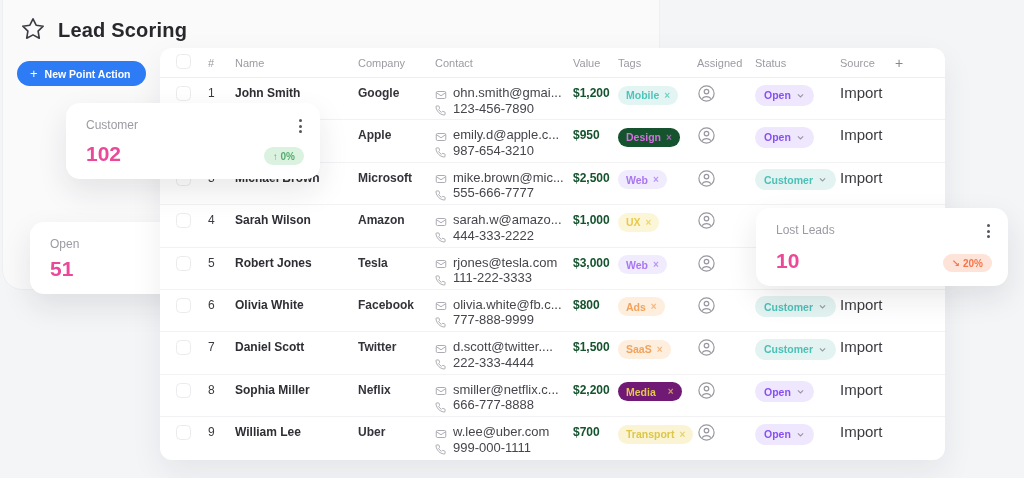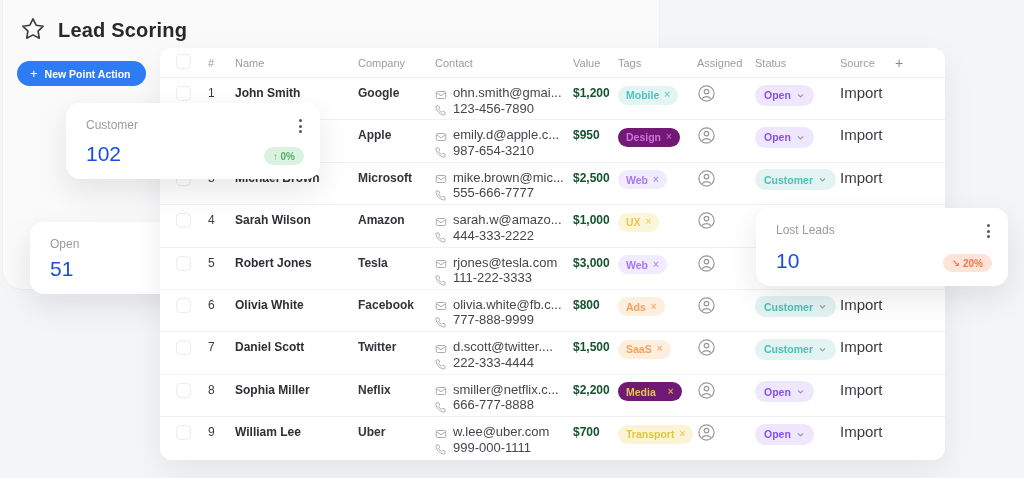--- a/index.html
+++ b/index.html
@@ -55,42 +55,42 @@
   .cell.num { color:#3a3a41; }
   .cell.name { font-weight:600; color:#2e2e34; padding-right:6px; white-space:nowrap; overflow:hidden; }
   .cell.company { font-weight:600; color:#33333a; }
   .cell.value { font-weight:700; color:#14532d; }
   .cell.source { font-size:15px; color:#3a3a41; }
 
   .contact .cline { display:flex; align-items:flex-end; gap:6px; font-size:13px; color:#45454c; line-height:15.5px; white-space:nowrap; }
   .contact .cicon { display:inline-flex; width:12px; flex:none; }
 
   .tag {
-    display:inline-flex; align-items:flex-start; gap:5px; margin-top:-1px;
+    display:inline-flex; align-items:center; gap:5px; margin-top:-1px;
     font-size:10.5px; font-weight:600; padding:3.5px 8px; border-radius:10px;
     cursor:pointer; white-space:nowrap;
   }
   .tag .tag-x { opacity:.75; font-size:10px; cursor:pointer; }
 
   .avatar { display:inline-flex; margin-top:-1px; cursor:pointer; }
 
   .status {
     display:inline-flex; align-items:center; gap:5px; margin-top:-2px;
     font-size:10.5px; font-weight:700; padding:4.5px 9px; border-radius:11px;
     cursor:pointer; white-space:nowrap;
   }
   .status svg { opacity:.55; }
 
   
   .card {
     position:absolute; background:#fff; border-radius:14px;
     box-shadow:0 12px 30px rgba(25,28,40,.10);
   }
   .card .clabel { position:absolute; left:20px; top:15px; font-size:12px; color:#9b9ba3; }
-  .card .cvalue { position:absolute; left:20px; bottom:13px; font-size:21px; font-weight:400; color:#1d4ed8; }
+  .card .cvalue { position:absolute; left:20px; bottom:13px; font-size:21px; font-weight:700; color:#ec4899; }
   .card .kebab { position:absolute; right:16px; top:14px; display:flex; flex-direction:column; gap:2.5px; cursor:pointer; padding:2px; }
   .card .kebab i { width:3px; height:3px; border-radius:50%; background:#55555c; }
   .badge {
     position:absolute; right:16px; bottom:14px;
     font-size:10px; font-weight:700; padding:3.5px 9px; border-radius:9px;
   }
   .card-customer { left:66px; top:103px; width:254px; height:76px; z-index:3; }
   .card-open     { left:30px; top:222px; width:240px; height:72px; z-index:1; }
   .card-lost     { left:756px; top:208px; width:252px; height:78px; z-index:3; }
 </style>
@@ -203,21 +203,21 @@
             <span class="cicon">
               <svg width="11" height="11" viewBox="0 0 24 24" fill="none" stroke="#a2a2aa" stroke-width="1.9">
                   <path d="M22 16.9v3a2 2 0 0 1-2.2 2 19.8 19.8 0 0 1-8.6-3.1 19.5 19.5 0 0 1-6-6A19.8 19.8 0 0 1 2.1 4.2 2 2 0 0 1 4.1 2h3a2 2 0 0 1 2 1.7c.1.96.4 1.9.7 2.8a2 2 0 0 1-.5 2.1L8 9.9a16 16 0 0 0 6 6l1.3-1.3a2 2 0 0 1 2.1-.5c.9.3 1.84.6 2.8.7a2 2 0 0 1 1.8 2.1z"></path>
                 </svg>
             </span>
             <span>987-654-3210</span>
           </div>
         </div>
         <div class="cell value">$950</div>
         <div>
-          <span class="tag" style="background: #701a75; color: rgb(213, 111, 224);">
+          <span class="tag" style="background: #14532d; color: rgb(213, 111, 224);">
             <span>Design</span>
             <span class="tag-x">×</span>
           </span>
         </div>
         <div>
           <span class="avatar">
             <svg width="19" height="19" viewBox="0 0 24 24" fill="none" stroke="#97979f" stroke-width="1.5">
                 <circle cx="12" cy="12" r="9.6"></circle>
                 <circle cx="12" cy="9.6" r="2.9"></circle>
                 <path d="M6.4 18.6a7.2 7.2 0 0 1 11.2 0"></path>

